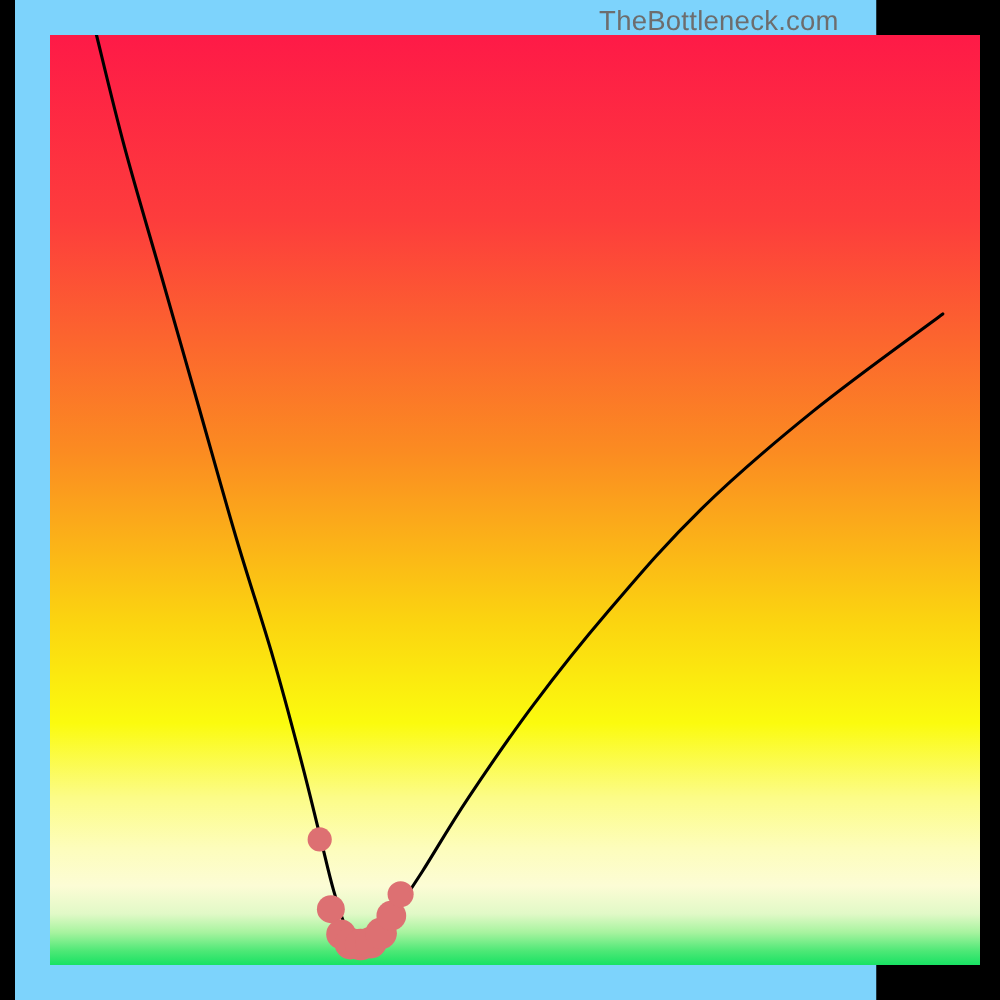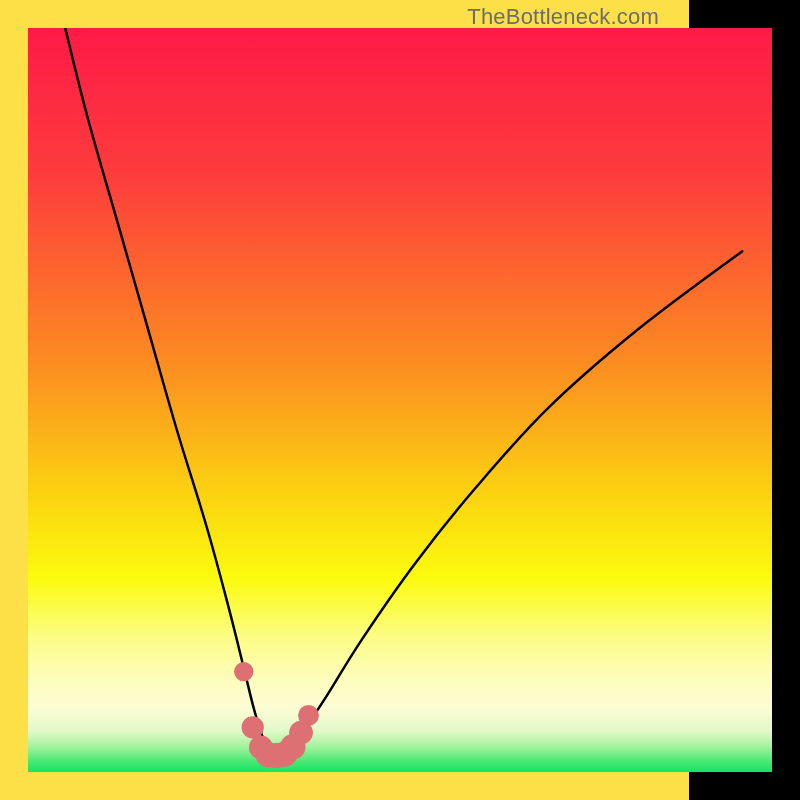--- a/index.html
+++ b/index.html
@@ -6,23 +6,23 @@
     margin: 0;
     padding: 0;
     width: 800px;
     height: 800px;
     overflow: hidden;
     background: #000;
     font-family: Arial, Helvetica, sans-serif;
   }
   .frame {
     position: absolute;
-    left: 0; top: 0;
+    left: 12px; top: 0;
     width: 689px; height: 800px;
-    background: #fde047;
+    background: #7dd3fc;
   }
   .plot {
     position: absolute;
     left: 28px;
     top: 28px;
     width: 744px;
     height: 744px;
     overflow: hidden;
   }
   .gradient {

